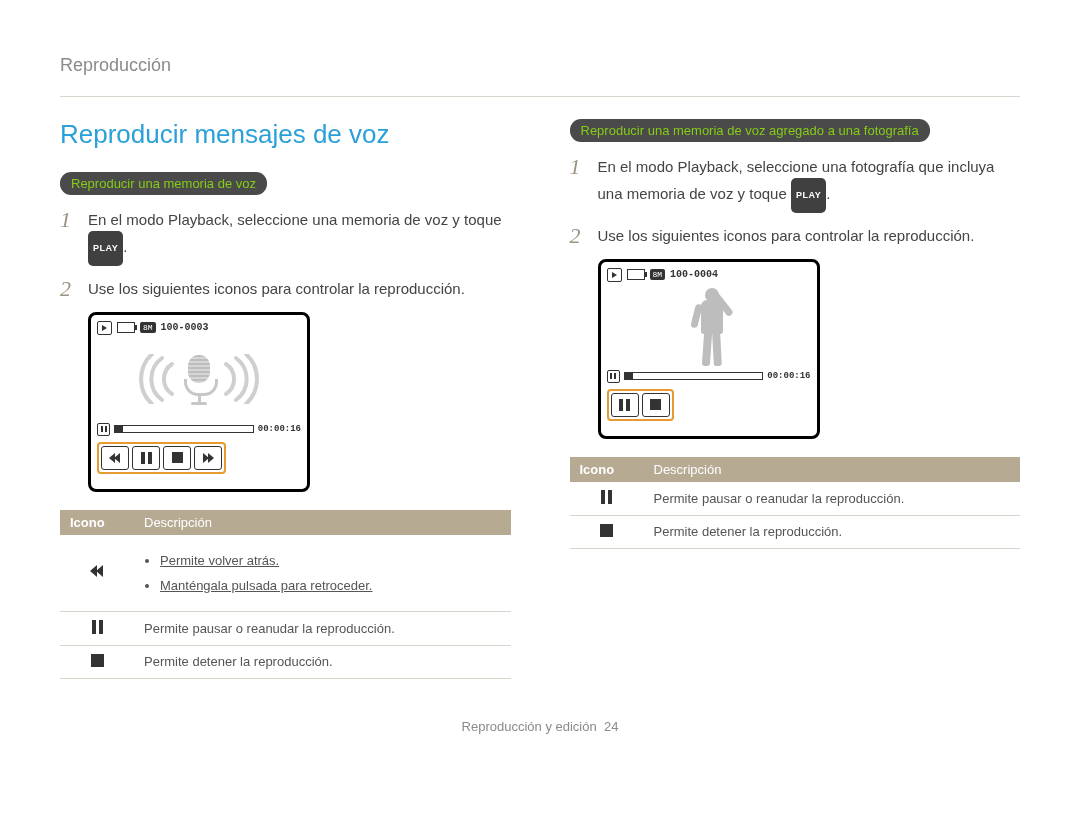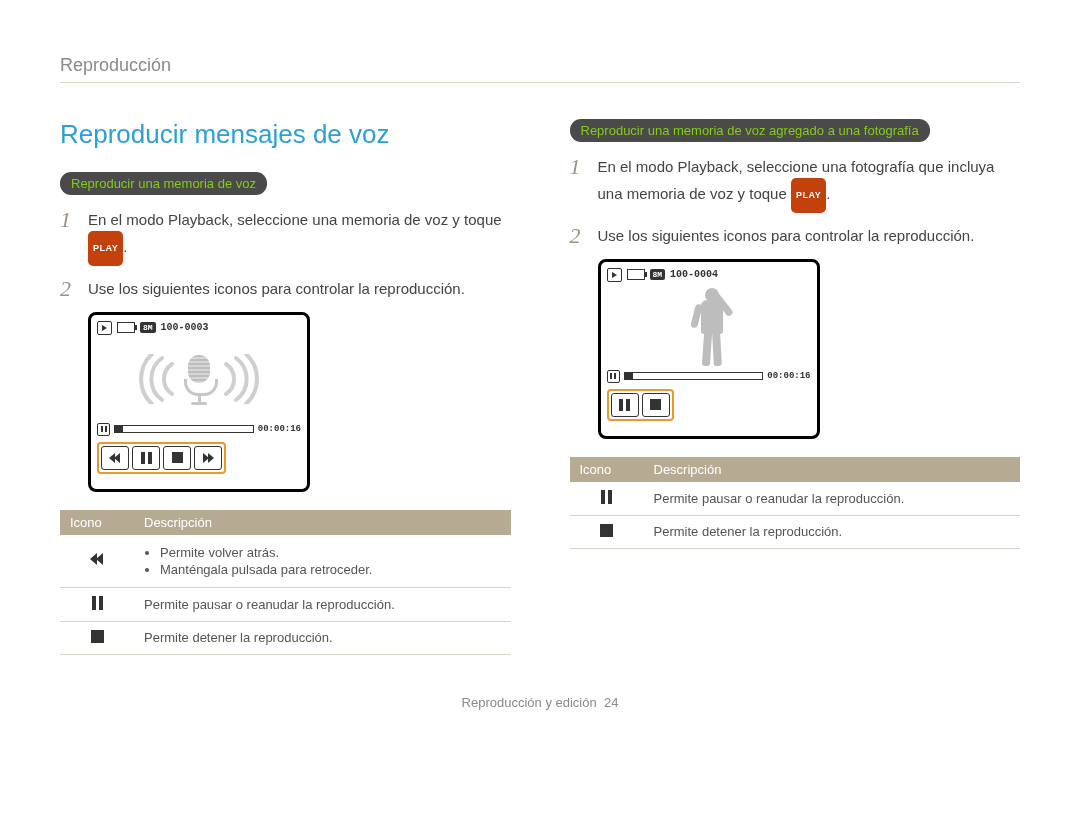--- a/index.html
+++ b/index.html
@@ -14,22 +14,22 @@
   }
   .page {
     padding: 55px 60px 20px 60px;
     box-sizing: border-box;
   }
   .breadcrumb {
     color: #8a8a8a;
     font-size: 18px;
     font-weight: 300;
     border-bottom: 1px solid #d9d5cc;
-    padding-bottom: 6px;
-    margin-bottom: 36px;
+    padding-bottom: 20px;
+    margin-bottom: 22px;
   }
   .columns {
     display: flex;
     gap: 59px;
   }
   .col { flex: 1; }
   .h1 {
     color: #2aa0d8;
     font-size: 26px;
     font-weight: 400;
@@ -55,21 +55,21 @@
   .step-num {
     font-family: Georgia, 'Times New Roman', serif;
     font-style: italic;
     font-size: 22px;
     color: #9c9282;
     line-height: 1;
     min-width: 18px;
   }
   .play-btn {
     display: inline-block;
-    background: #c2410c;
+    background: #404040;
     color: #fff;
     font-size: 9px;
     font-weight: bold;
     padding: 11px 5px;
     border-radius: 5px;
     vertical-align: 1px;
     letter-spacing: 0.5px;
   }
   
   .device {
@@ -98,21 +98,21 @@
   }
   .tri-r {
     width:0;height:0;border-top:3px solid transparent;border-bottom:3px solid transparent;border-left:5px solid #333;
   }
   .battfull {
     width:16px;height:9px;border:1px solid #333;position:relative;
   }
   .battfull:after{content:"";position:absolute;right:-3px;top:2px;width:2px;height:5px;background:#333;}
   .battfull .fill{background:#333;width:100%;height:100%;}
   .badge-8m{
-    background:#333;color:#fff;font-size:8px;font-weight:bold;padding:0 3px;border-radius:2px;line-height:11px;
+    background:#333;color:#fff;font-size:8px;font-weight:normal;padding:0 3px;border-radius:2px;line-height:11px;
   }
   .mic-scene{
     height:88px;display:flex;align-items:center;justify-content:center;gap:6px;
   }
   .arc{ display:inline-block; }
   .arc svg{display:block;}
   .mic{
     width:30px;height:48px;position:relative;
   }
   .mic .cap{
@@ -157,34 +157,34 @@
   .person .leg{width:8px;height:34px;background:#bdbdbd;position:absolute;top:46px;border-radius:3px;}
   .person .leg.l{left:24px;transform:rotate(4deg);}
   .person .leg.r{left:34px;transform:rotate(-3deg);}
 
   table.icons{
     border-collapse:collapse;width:100%;font-size:13px;color:#555;
   }
   table.icons th{
     background:#b6aa92;color:#fff;font-weight:400;text-align:left;padding:5px 10px;font-size:13px;
   }
-  table.icons th:first-child{width:54px;}
+  table.icons th:first-child{width:54px;font-weight:bold;}
   table.icons td{
     border-bottom:1px solid #d9d5cc;padding:8px 10px;vertical-align:middle;
   }
   table.icons td:first-child{text-align:center;}
   .ticon{display:inline-flex;align-items:center;justify-content:center;}
   .ticon.rw span,.ticon.ff span{width:0;height:0;border-top:6px solid transparent;border-bottom:6px solid transparent;}
   .ticon.rw span{border-right:7px solid #333;margin-left:-1px;}
   .ticon.ff span{border-left:7px solid #333;margin-right:-1px;}
   .ticon.pause{display:inline-flex;gap:3px;}
   .ticon.pause span{width:4px;height:14px;background:#333;}
   .ticon.stop span{width:13px;height:13px;background:#333;display:block;}
   ul.bul{margin:0;padding-left:16px;}
-  ul.bul li{margin:2px 0;}
+  ul.bul li{margin:10px 0;text-decoration:underline;}
   .footer{
     text-align:center;color:#8a8a8a;font-size:13px;margin-top:40px;
   }
 </style>
 </head>
 <body>
 
 <div class="page">
   <div class="breadcrumb">Reproducción</div>
 

